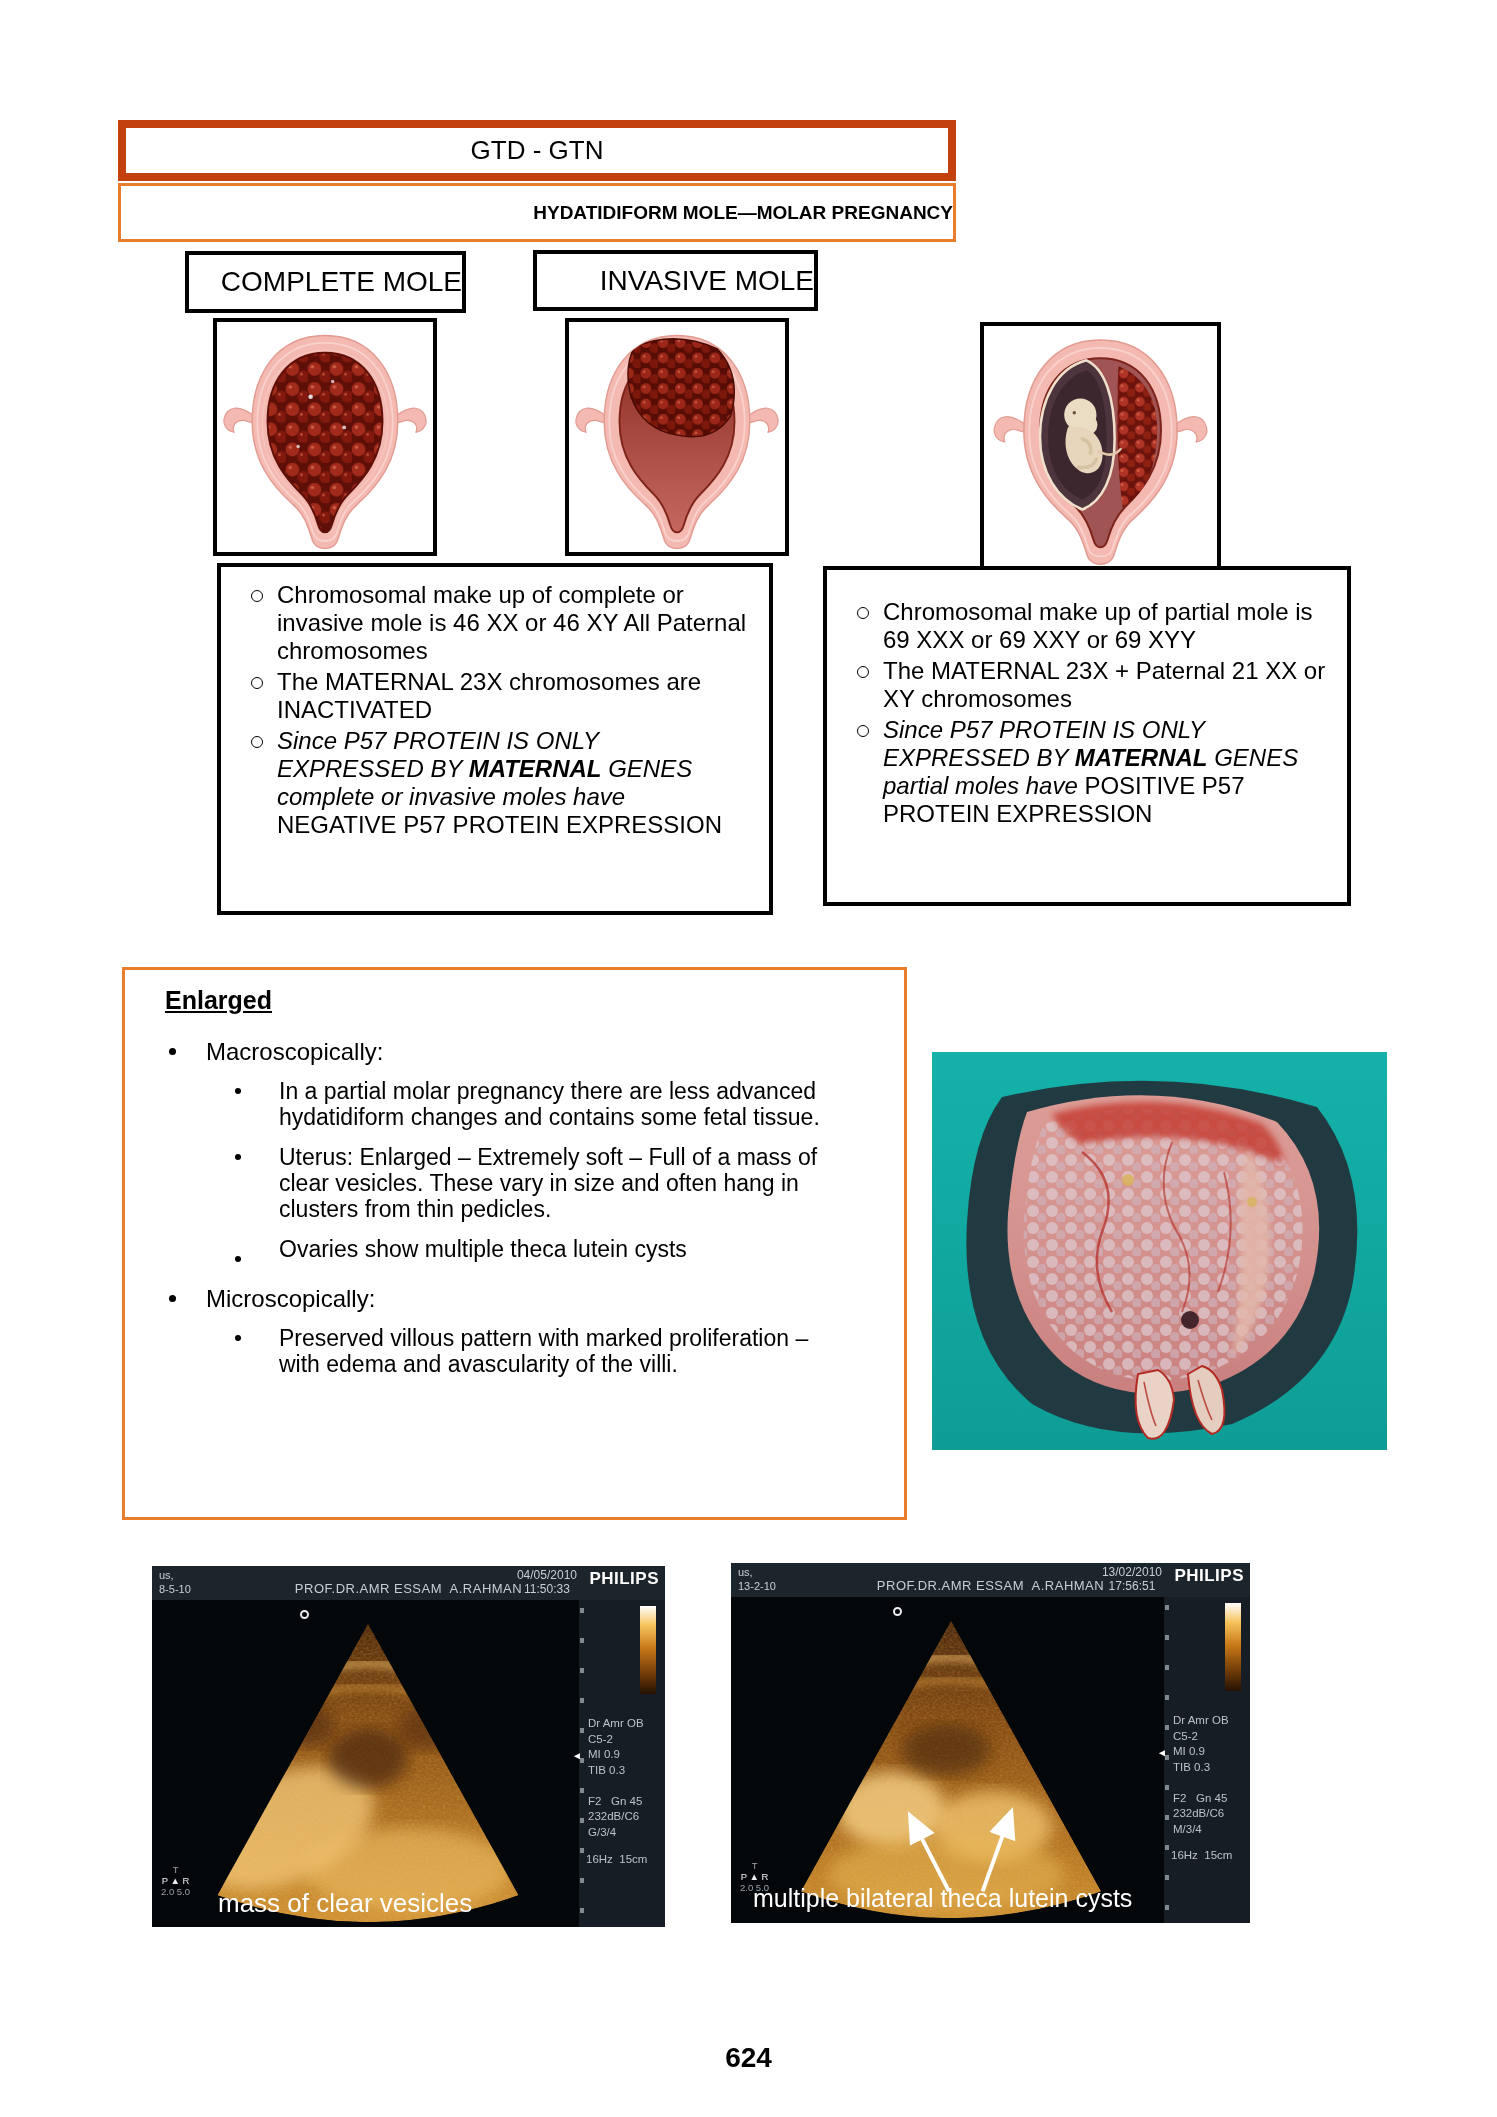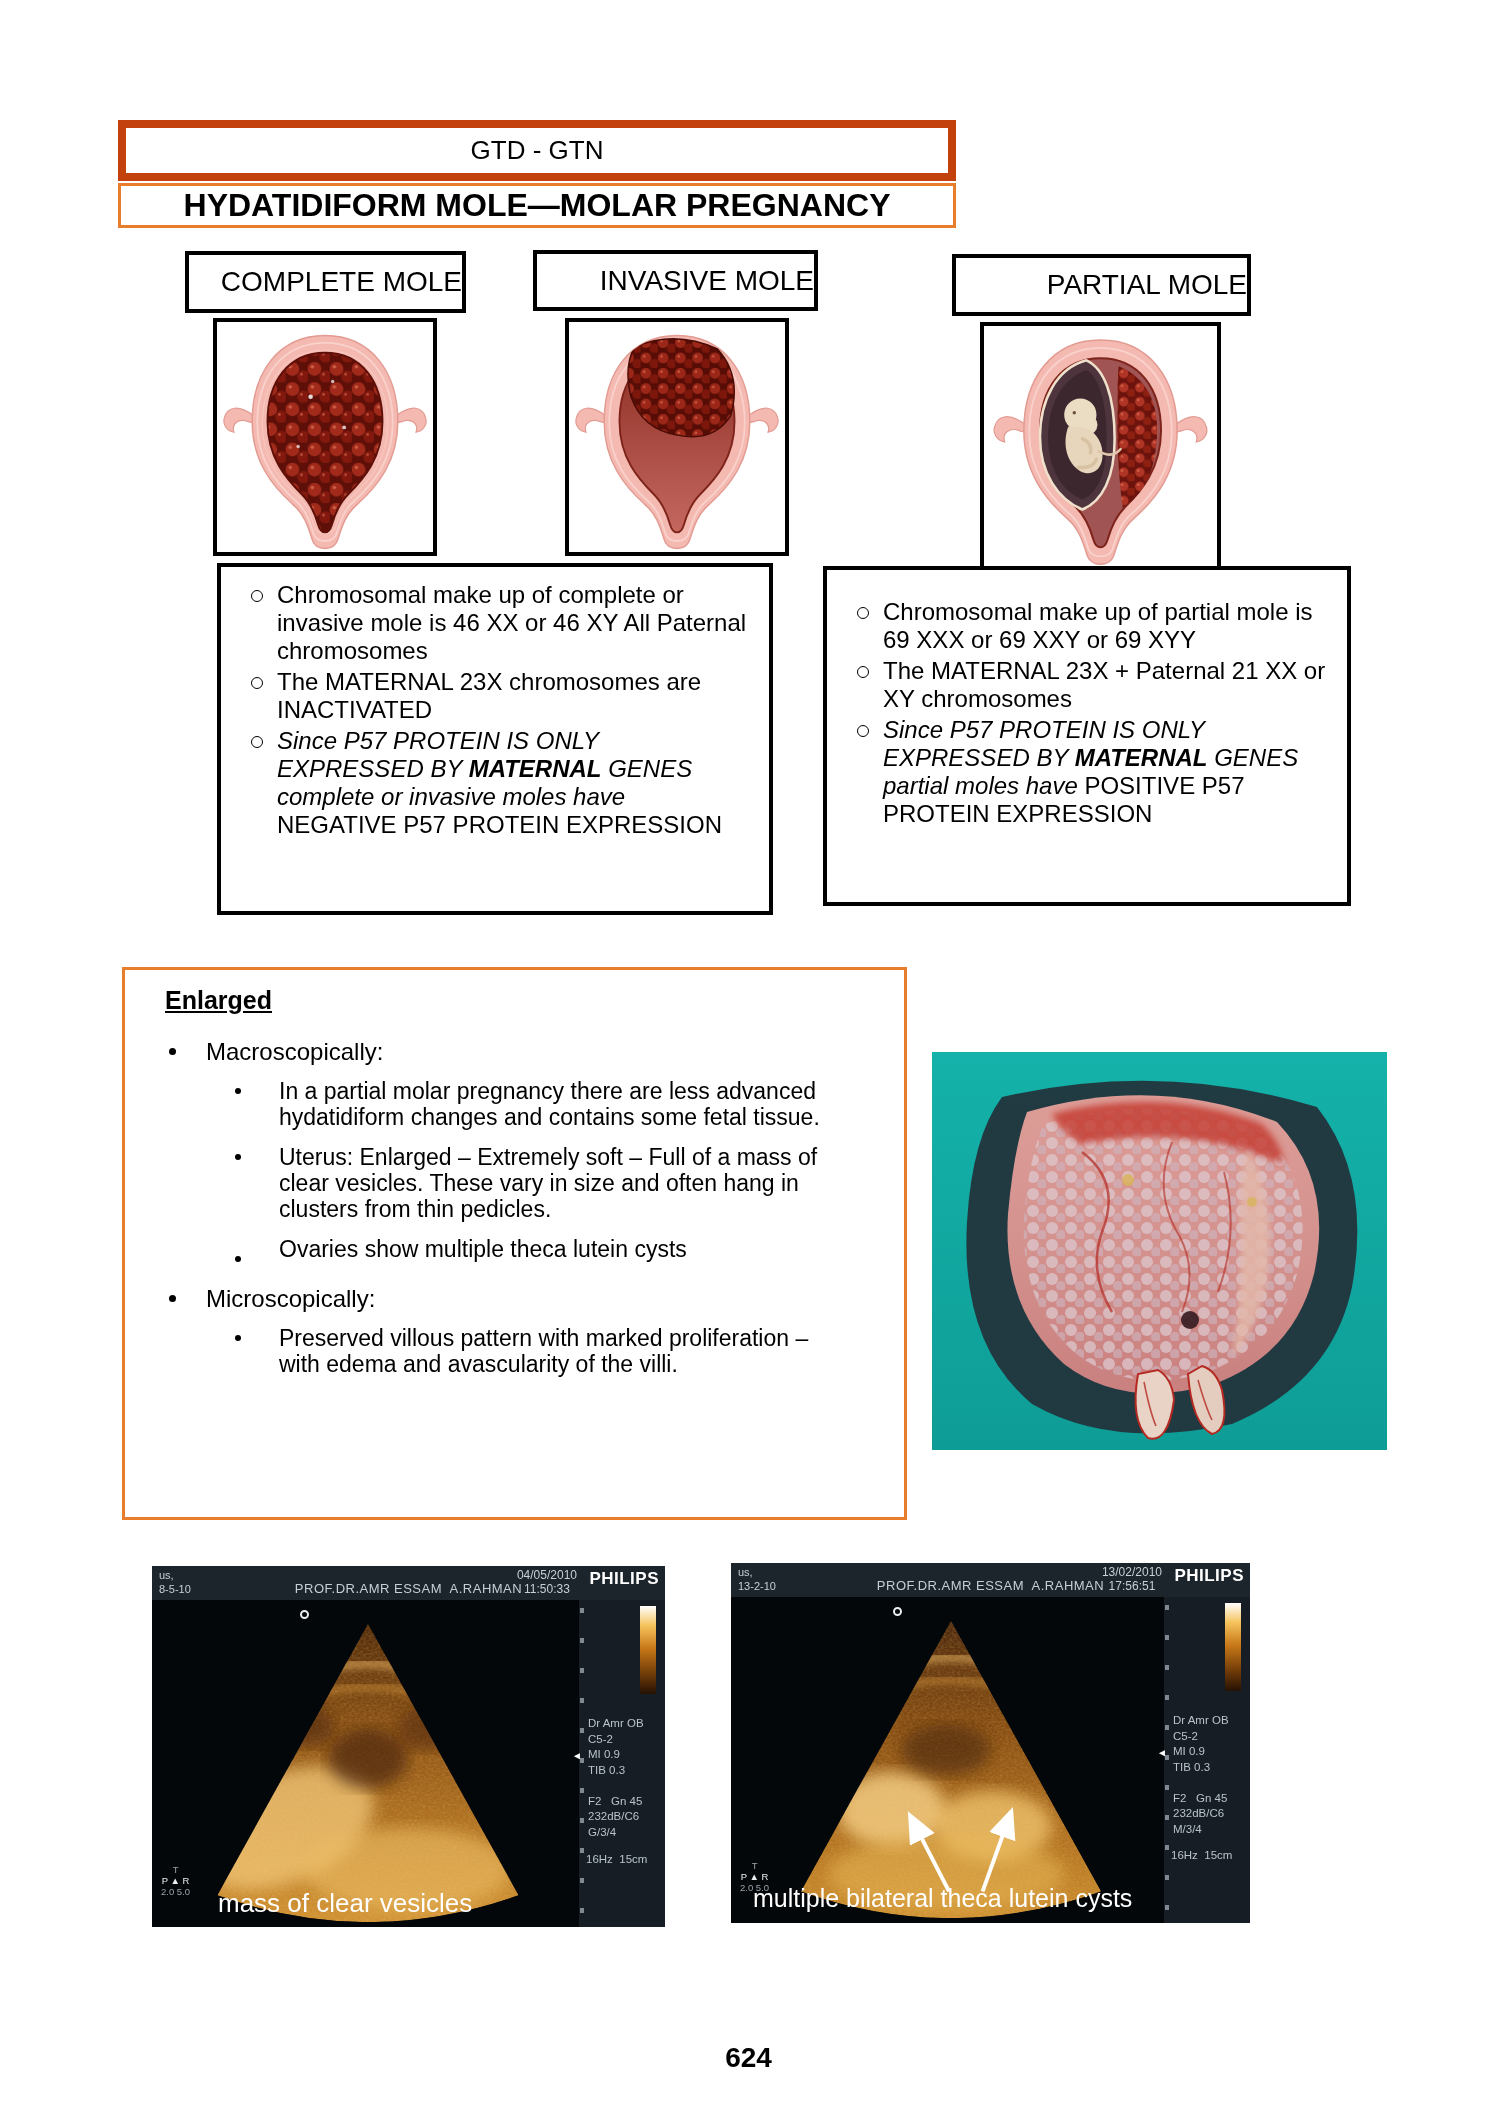--- a/index.html
+++ b/index.html
@@ -3,22 +3,22 @@
 <meta charset="utf-8">
 <style>
   * { margin:0; padding:0; box-sizing:border-box; }
   body { background:#ffffff; font-family:"Liberation Sans", sans-serif; color:#000; }
   .page { position:relative; width:1497px; height:2117px; background:#fff; overflow:hidden; }
   .abs { position:absolute; }
 
   
   .hdr-gray  { left:118px; top:120px; width:838px; height:61px; border:8px solid #c2410c;
                display:flex; align-items:center; justify-content:center; font-size:26px; }
-  .hdr-orange{ left:118px; top:183px; width:838px; height:45px; border:3px solid #e87e2b;
-               display:flex; align-items:center; justify-content:center; font-size:32px; font-weight:bold; }
+  .hdr-orange{ left:118px; top:183px; width:838px; height:59px; border:3px solid #e87e2b;
+               display:flex; align-items:center; justify-content:flex-end; font-size:19px; font-weight:bold; }
 
   
   .mole-label { border:4px solid #000; background:#fff; display:flex; align-items:center;
                 justify-content:flex-end; font-size:28px; }
   
   .ill-frame  { border:4px solid #000; background:#fff; overflow:hidden; }
   .ill-frame svg { width:100%; height:100%; display:block; }
 
   
   .note-box { border:4px solid #000; background:#fff; padding:14px 12px 0 14px; }
@@ -74,23 +74,20 @@
   </div>
   <div class="abs hdr-orange">
     <span>HYDATIDIFORM MOLE—MOLAR PREGNANCY</span>
   </div>
 
   <div class="abs mole-label" style="left:185px; top:251px; width:281px; height:62px;">
     <span>COMPLETE MOLE</span>
   </div>
   <div class="abs mole-label" style="left:533px; top:250px; width:285px; height:61px;">
     <span>INVASIVE MOLE</span>
-  </div>
-  <div class="abs mole-label" style="left:952px; top:254px; width:299px; height:62px;">
-    <span>PARTIAL MOLE</span>
   </div>
 
   <div class="abs ill-frame" style="left:213px; top:318px; width:224px; height:238px;">
     <svg viewBox="0 0 220 240" preserveAspectRatio="xMidYMid meet">
       <defs>
         <pattern id="grapesC" width="23" height="21" patternUnits="userSpaceOnUse">
           <rect width="23" height="21" fill="#5e0f08"></rect>
           <circle cx="7" cy="7" r="7.2" fill="#a22a1b"></circle>
           <circle cx="18.5" cy="15" r="6.4" fill="#83190e"></circle>
           <circle cx="4.8" cy="4.8" r="1.8" fill="#d4684c" opacity="0.9"></circle>

